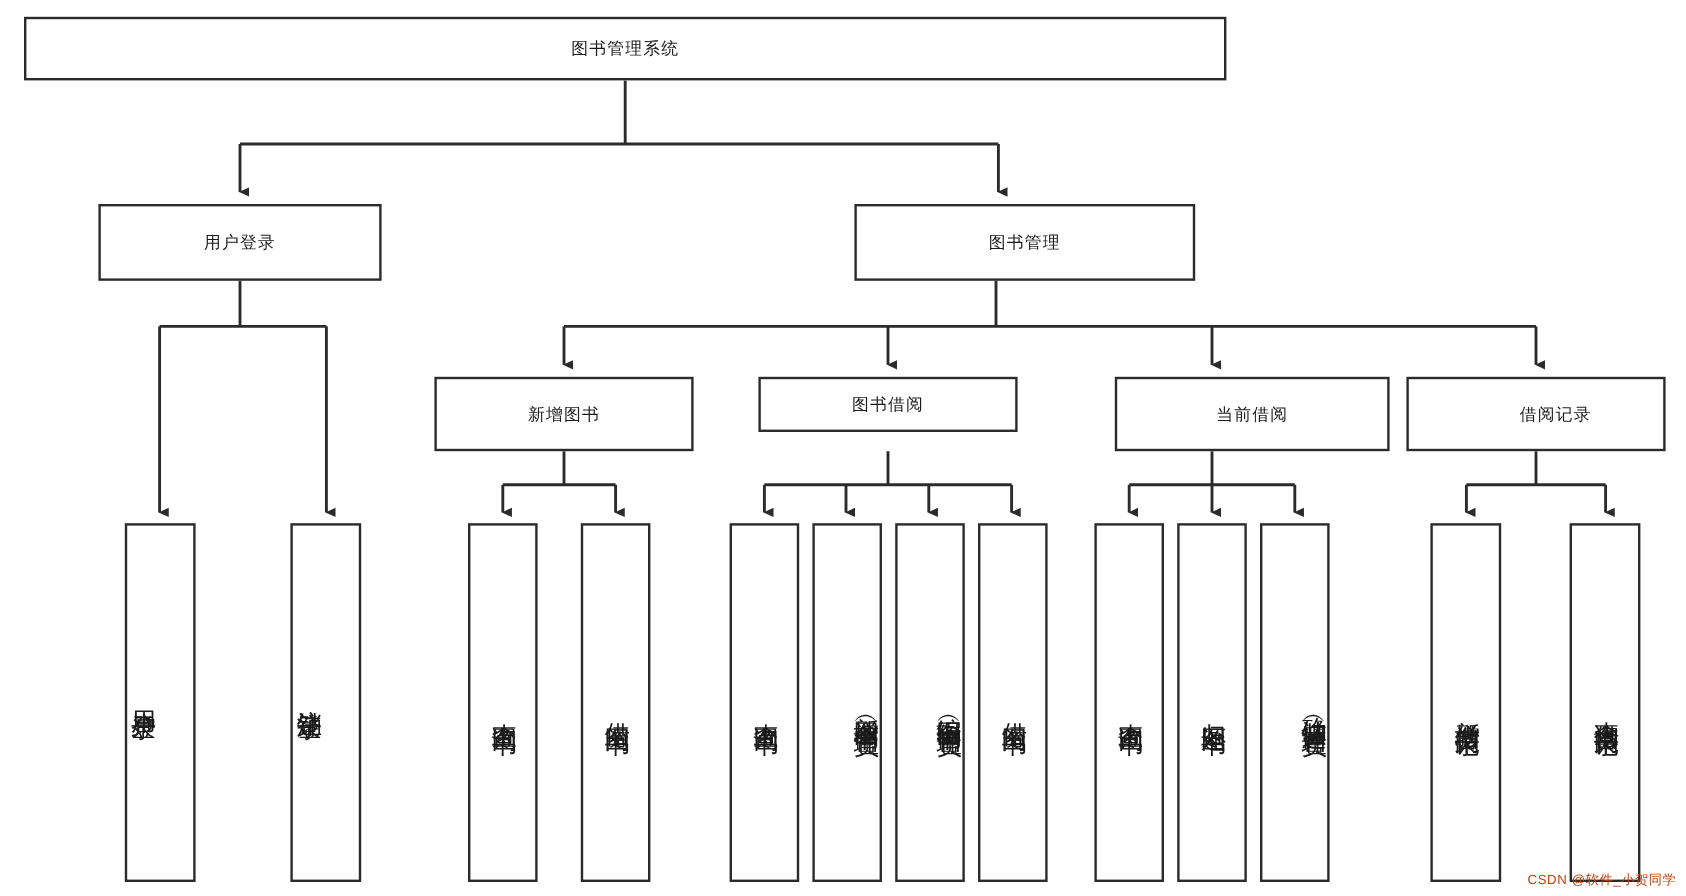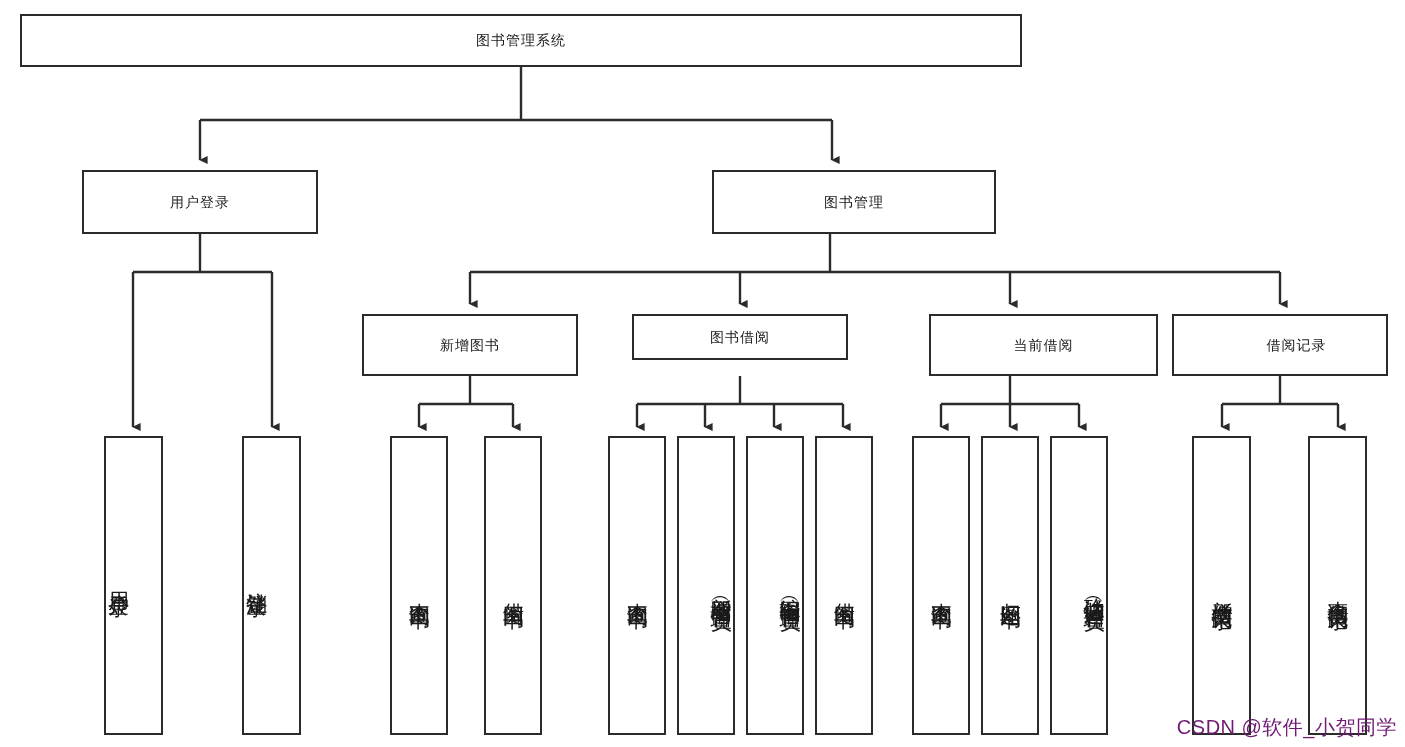--- a/index.html
+++ b/index.html
@@ -60,22 +60,22 @@
     padding-top: 0;
     padding-bottom: 14px;
   }
   .node-label {
     display: block;
   }
   #watermark {
     position: absolute;
     right: 8px;
     bottom: 6px;
-    font-size: 20px;
-    color: #701a75;
+    font-size: 11px;
+    color: #c2410c;
     white-space: nowrap;
     z-index: 5;
     letter-spacing: 0.5px;
   }
 </style>
 </head>
 <body>
 
 <div id="diagram-root">
 

